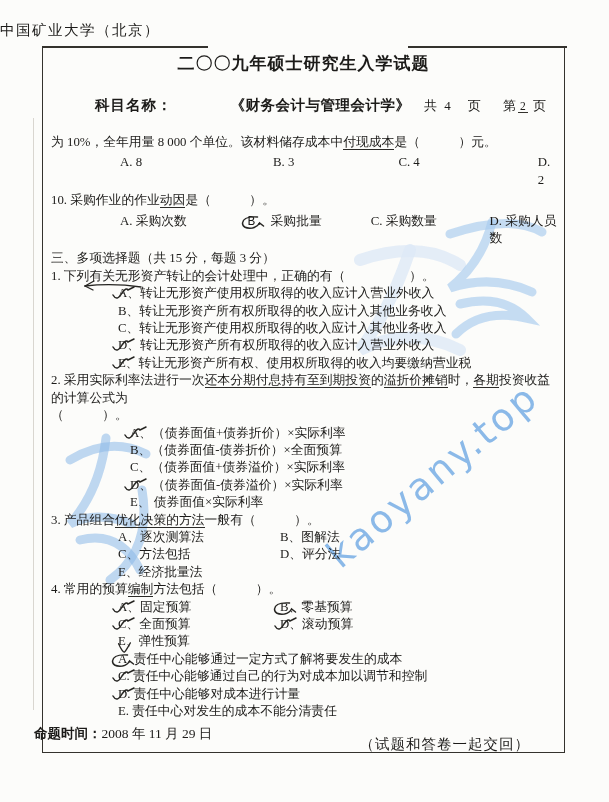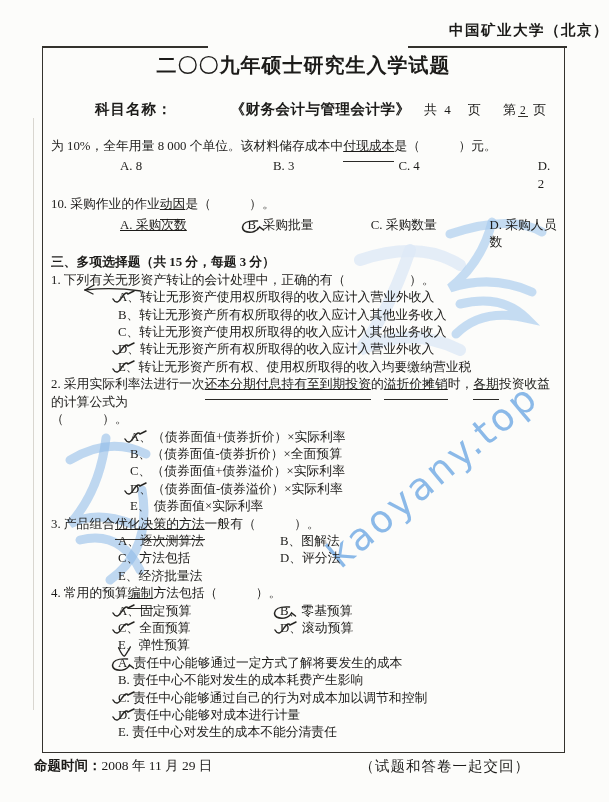--- a/index.html
+++ b/index.html
@@ -14,45 +14,45 @@
   .scan-line{position:absolute;left:33px;top:118px;width:1px;height:592px;background:#d9d6d0;}
   .topline{position:absolute;top:46px;height:1.5px;background:#34322d;}
   .topline.l{left:42px;width:166px;}
   .topline.r{left:408px;width:159px;}
   .box{
     position:absolute;left:42px;top:46px;width:523px;height:707px;
     border:1.5px solid #34322d;border-top:none;box-sizing:border-box;
     padding:0 6px;
   }
   
-  .university{position:absolute;top:21px;left:0;width:100%;text-align:right;
-    font-size:14.5px;font-weight:bold;letter-spacing:1.5px;}
-  .exam-title{text-align:center;font-size:20px;font-weight:bold;letter-spacing:1px;margin-top:6px;}
+  .university{position:absolute;top:21px;left:0;width:100%;text-align:left;
+    font-size:14.5px;font-weight:normal;letter-spacing:1.5px;}
+  .exam-title{text-align:center;font-size:17px;font-weight:bold;letter-spacing:1px;margin-top:6px;}
   .subject-row{display:flex;align-items:baseline;margin-top:21px;font-size:14.5px;}
   .subject-label{font-weight:bold;margin-left:46px;letter-spacing:1px;}
   .subject-name{font-weight:bold;margin-left:58px;letter-spacing:.5px;}
   .page-info{margin-left:auto;margin-right:10px;font-size:13px;letter-spacing:2px;}
   .blank-num{border-bottom:1px solid #34322d;padding:0 2px;font-size:11.5px;letter-spacing:0;}
   
   .qbody{margin-top:19px;font-size:12.8px;line-height:17.4px;}
   .qline{margin-left:2px;position:relative;}
-  .hu{border-bottom:1.2px solid #2a2926;padding-bottom:8px;text-decoration:underline;}
-  .sec-head{font-weight:bold;margin-top:3px;margin-left:2px;}
+  .hu{border-bottom:1.2px solid #2a2926;padding-bottom:0;}
+  .sec-head{font-weight:normal;margin-top:3px;margin-left:2px;}
   .mt3{margin-top:3px;}
   .opts-flex{display:flex;margin-left:71px;gap:33px;}
   .opts-flex .cell{position:relative;}
   .q9w1{width:130px;} .q9w2{width:100px;} .q9w3{width:115px;}
-  .q10w1{width:110px;text-decoration:underline;} .q10w2{width:105px;} .q10w3{width:100px;}
+  .q10w1{width:110px;} .q10w2{width:105px;font-family:Liberation Mono, monospace;} .q10w3{width:100px;}
   .opt{margin-left:69px;position:relative;}
   .opt.ind2{margin-left:81px;}
   .opt2col{display:flex;margin-left:69px;}
   .opt2col .c1{width:162px;position:relative;}
   .opt2col .c2{position:relative;}
   .footer-note{text-align:right;margin-right:28px;margin-top:16px;font-size:14.5px;letter-spacing:1px;}
-  .date-line{position:absolute;left:34px;top:757px;font-size:13.5px;}
+  .date-line{position:absolute;left:34px;top:725px;font-size:13.5px;}
   .date-label{font-weight:bold;}
   
   .mark{position:absolute;pointer-events:none;}
   .mark path{fill:none;stroke:#262522;stroke-width:1.5;stroke-linecap:round;}
   .mark-check{left:-7px;top:0px;width:26px;height:19px;}
   .mark-loop{left:-9px;top:1px;width:27px;height:19px;}
   .mark-vcheck{left:-2px;top:9px;width:22px;height:16px;}
   .arrow-annot{position:absolute;left:28px;top:12px;width:66px;height:12px;}
   .arrow-annot path{fill:none;stroke:#262522;stroke-width:1.3;stroke-linecap:round;}
   
@@ -199,21 +199,20 @@
       </div>
       <div class="opt2col">
         <span class="c1">E、弹性预算<svg class="mark mark-vcheck" viewBox="0 0 26 19">
               <path d="M3 2 Q8 13 10 12 Q12 10 17 1"></path>
             </svg></span>
       </div>
 
       <div class="opt">A. 责任中心能够通过一定方式了解将要发生的成本<svg class="mark mark-loop" viewBox="0 0 26 19">
             <path d="M18 3 Q4 2 3 9 Q3 15 13 14 Q18 13 20 9 L24 12"></path>
           </svg></div>
-      <div class="opt">B. 责任中心不能对发生的成本耗费产生影响</div>
       <div class="opt">C. 责任中心能够通过自己的行为对成本加以调节和控制<svg class="mark mark-check" viewBox="0 0 26 19">
             <path d="M2 10 Q6 17 11 8 Q15 2 17 5 L23 2"></path>
           </svg></div>
       <div class="opt">D. 责任中心能够对成本进行计量<svg class="mark mark-check" viewBox="0 0 26 19">
             <path d="M2 10 Q6 17 11 8 Q15 2 17 5 L23 2"></path>
           </svg></div>
       <div class="opt">E. 责任中心对发生的成本不能分清责任</div>
 
       <div class="footer-note">（试题和答卷一起交回）</div>
     </div>

